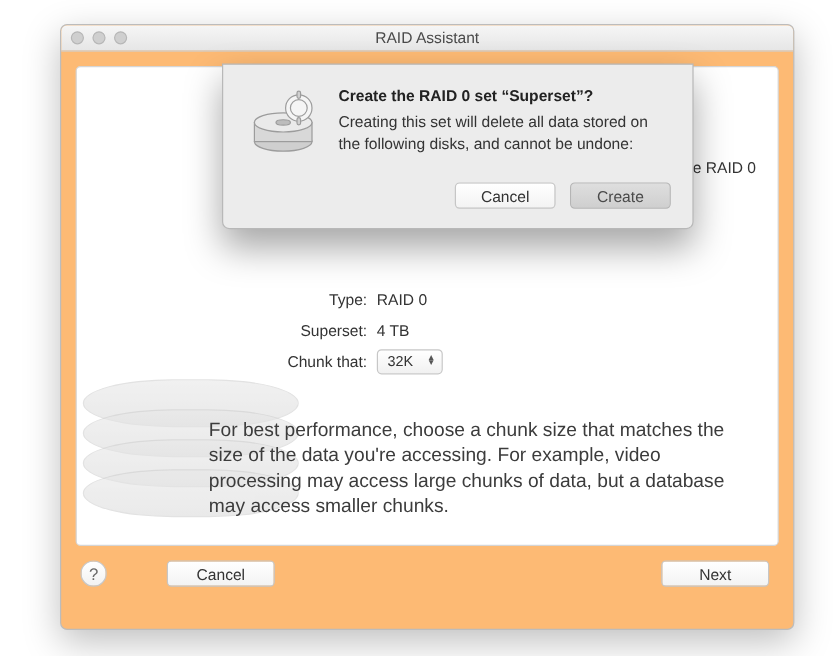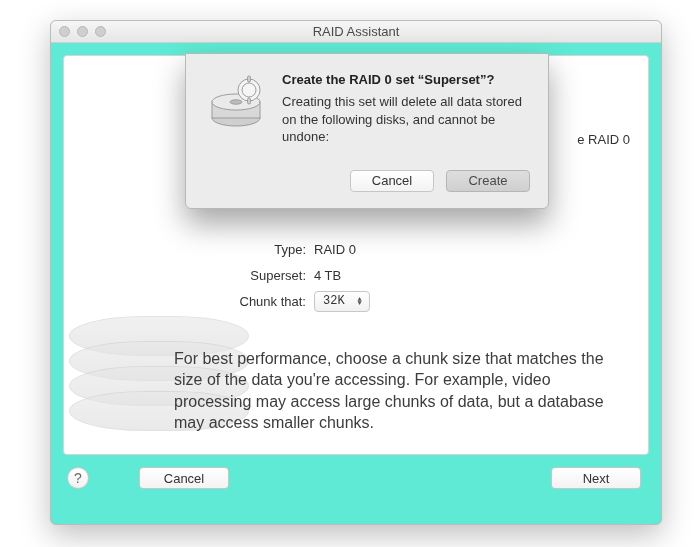--- a/index.html
+++ b/index.html
@@ -10,21 +10,21 @@
     height: 547px;
     overflow: hidden;
     position: relative;
   }
   .window {
     position: absolute;
     left: 50px;
     top: 20px;
     width: 612px;
     height: 505px;
-    background: #5eead4;
+    background: #fdba74;
     border: 1px solid #bcbcbc;
     border-radius: 6px;
     box-shadow: 0 10px 30px rgba(0,0,0,0.25);
     overflow: hidden;
   }
   .titlebar {
     height: 22px;
     background: linear-gradient(#f6f6f6, #e6e6e6);
     border-bottom: 1px solid #cfcfcf;
     display: flex;
@@ -108,21 +108,20 @@
     display: inline-flex;
     align-items: center;
     height: 21px;
     background: linear-gradient(#ffffff,#f1f1f1);
     border: 1px solid #c7c7c7;
     border-radius: 4px;
     padding: 0 4px 0 8px;
     font-size: 12px;
     color: #333;
     position: relative;
-    font-family: Liberation Mono, monospace;
   }
   .select .arrows {
     margin-left: 10px;
     width: 10px;
     display: flex;
     flex-direction: column;
     align-items: center;
     justify-content: center;
     line-height: 4px;
     font-size: 7px;
@@ -167,21 +166,21 @@
     color: #333;
     display: inline-flex;
     align-items: center;
     justify-content: center;
   }
   
   .sheet {
     position: absolute;
     left: 134px;
     top: 32px;
-    width: 364px;
+    width: 393px;
     background: #ececec;
     border: 1px solid #b8b8b8;
     border-radius: 0 0 6px 6px;
     box-shadow: 0 15px 30px rgba(0,0,0,0.35);
     padding: 18px 18px 16px 18px;
     z-index: 10;
   }
   .sheet-body {
     display: flex;
   }

